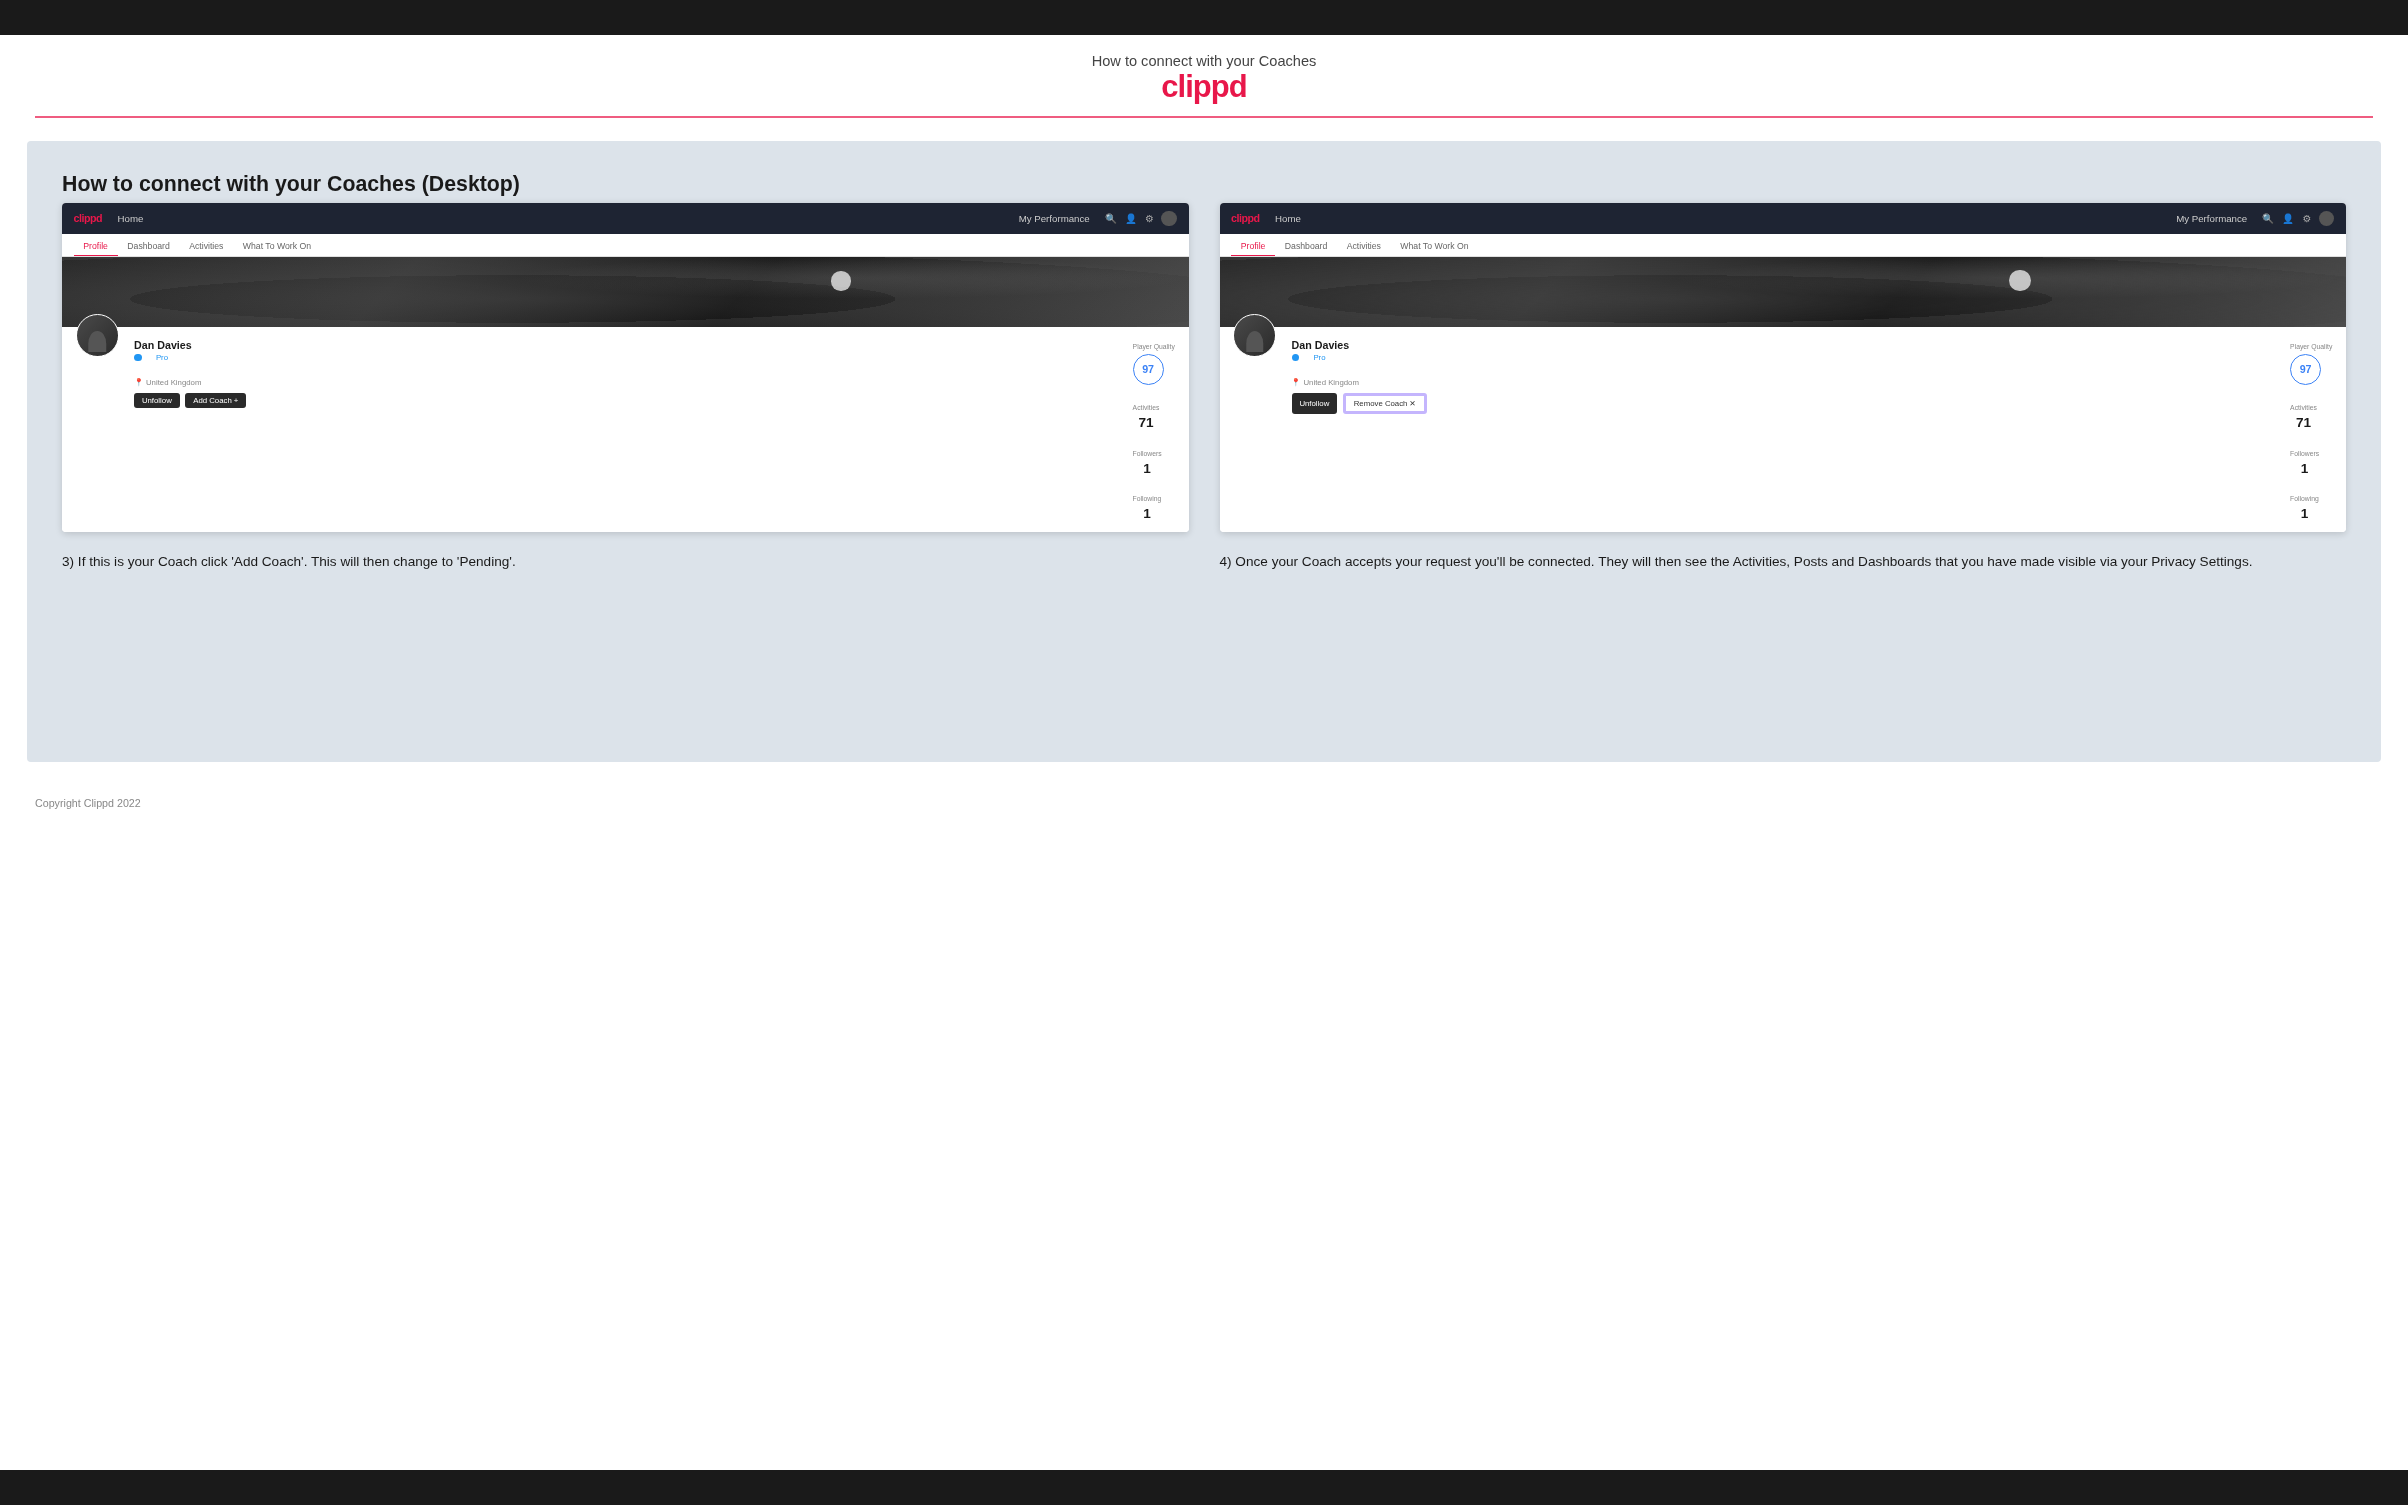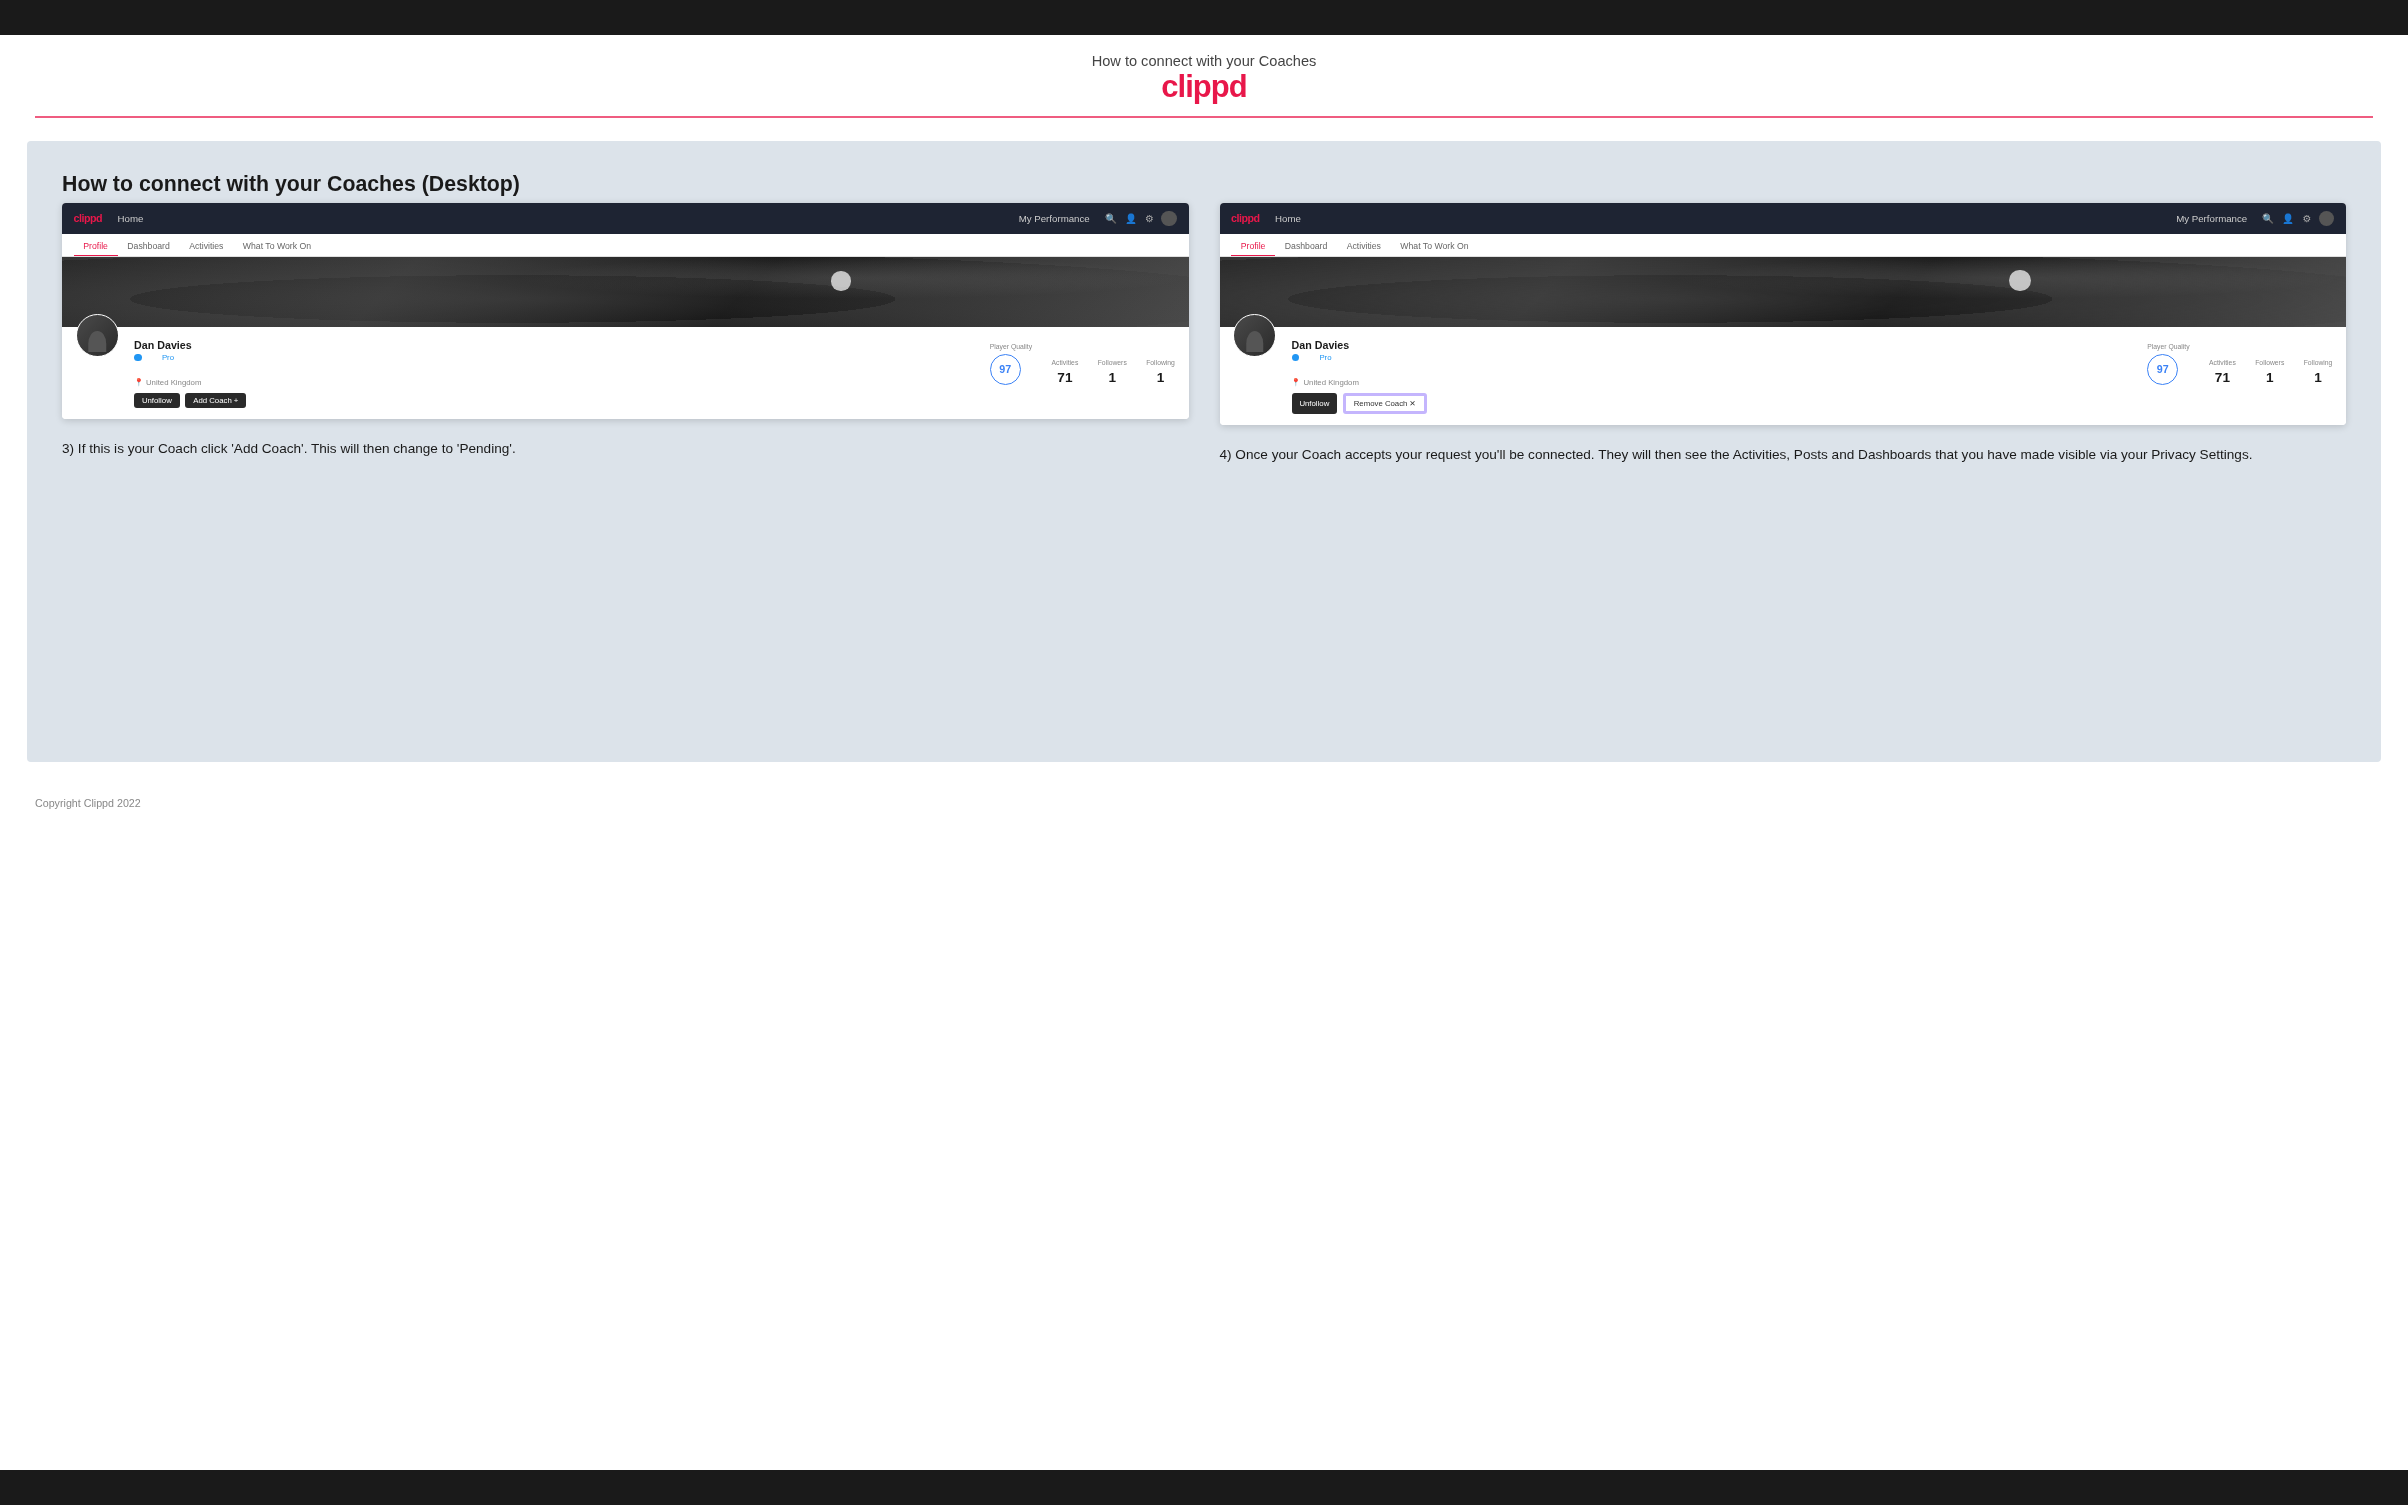--- a/index.html
+++ b/index.html
@@ -188,21 +188,21 @@
       padding-top: 3.9px;
     }
     .mock-profile-name {
       font-size: 10.7px;
       font-weight: 700;
       color: #1a1a1a;
     }
     .mock-profile-badge {
       display: flex;
       align-items: center;
-      gap: 20px;
+      gap: 14px;
       margin-top: 1.9px;
     }
     .mock-badge-dot {
       width: 7.8px;
       height: 7.8px;
       background: #2196F3;
       border-radius: 50%;
     }
     .mock-badge-text {
       font-size: 7.8px;
@@ -248,21 +248,22 @@
       align-items: center;
       gap: 1.9px;
     }
 
     
     .mock-stats {
       display: flex;
       gap: 19.4px;
       margin-left: auto;
       padding-top: 7.8px;
-      align-items: flex-end;
+      align-items: flex-start;
+      flex-direction: column;
     }
     .mock-stat {
       text-align: center;
     }
     .mock-stat-label {
       font-size: 6.8px;
       color: #888;
       margin-bottom: 3.9px;
     }
     .mock-stat-value {

